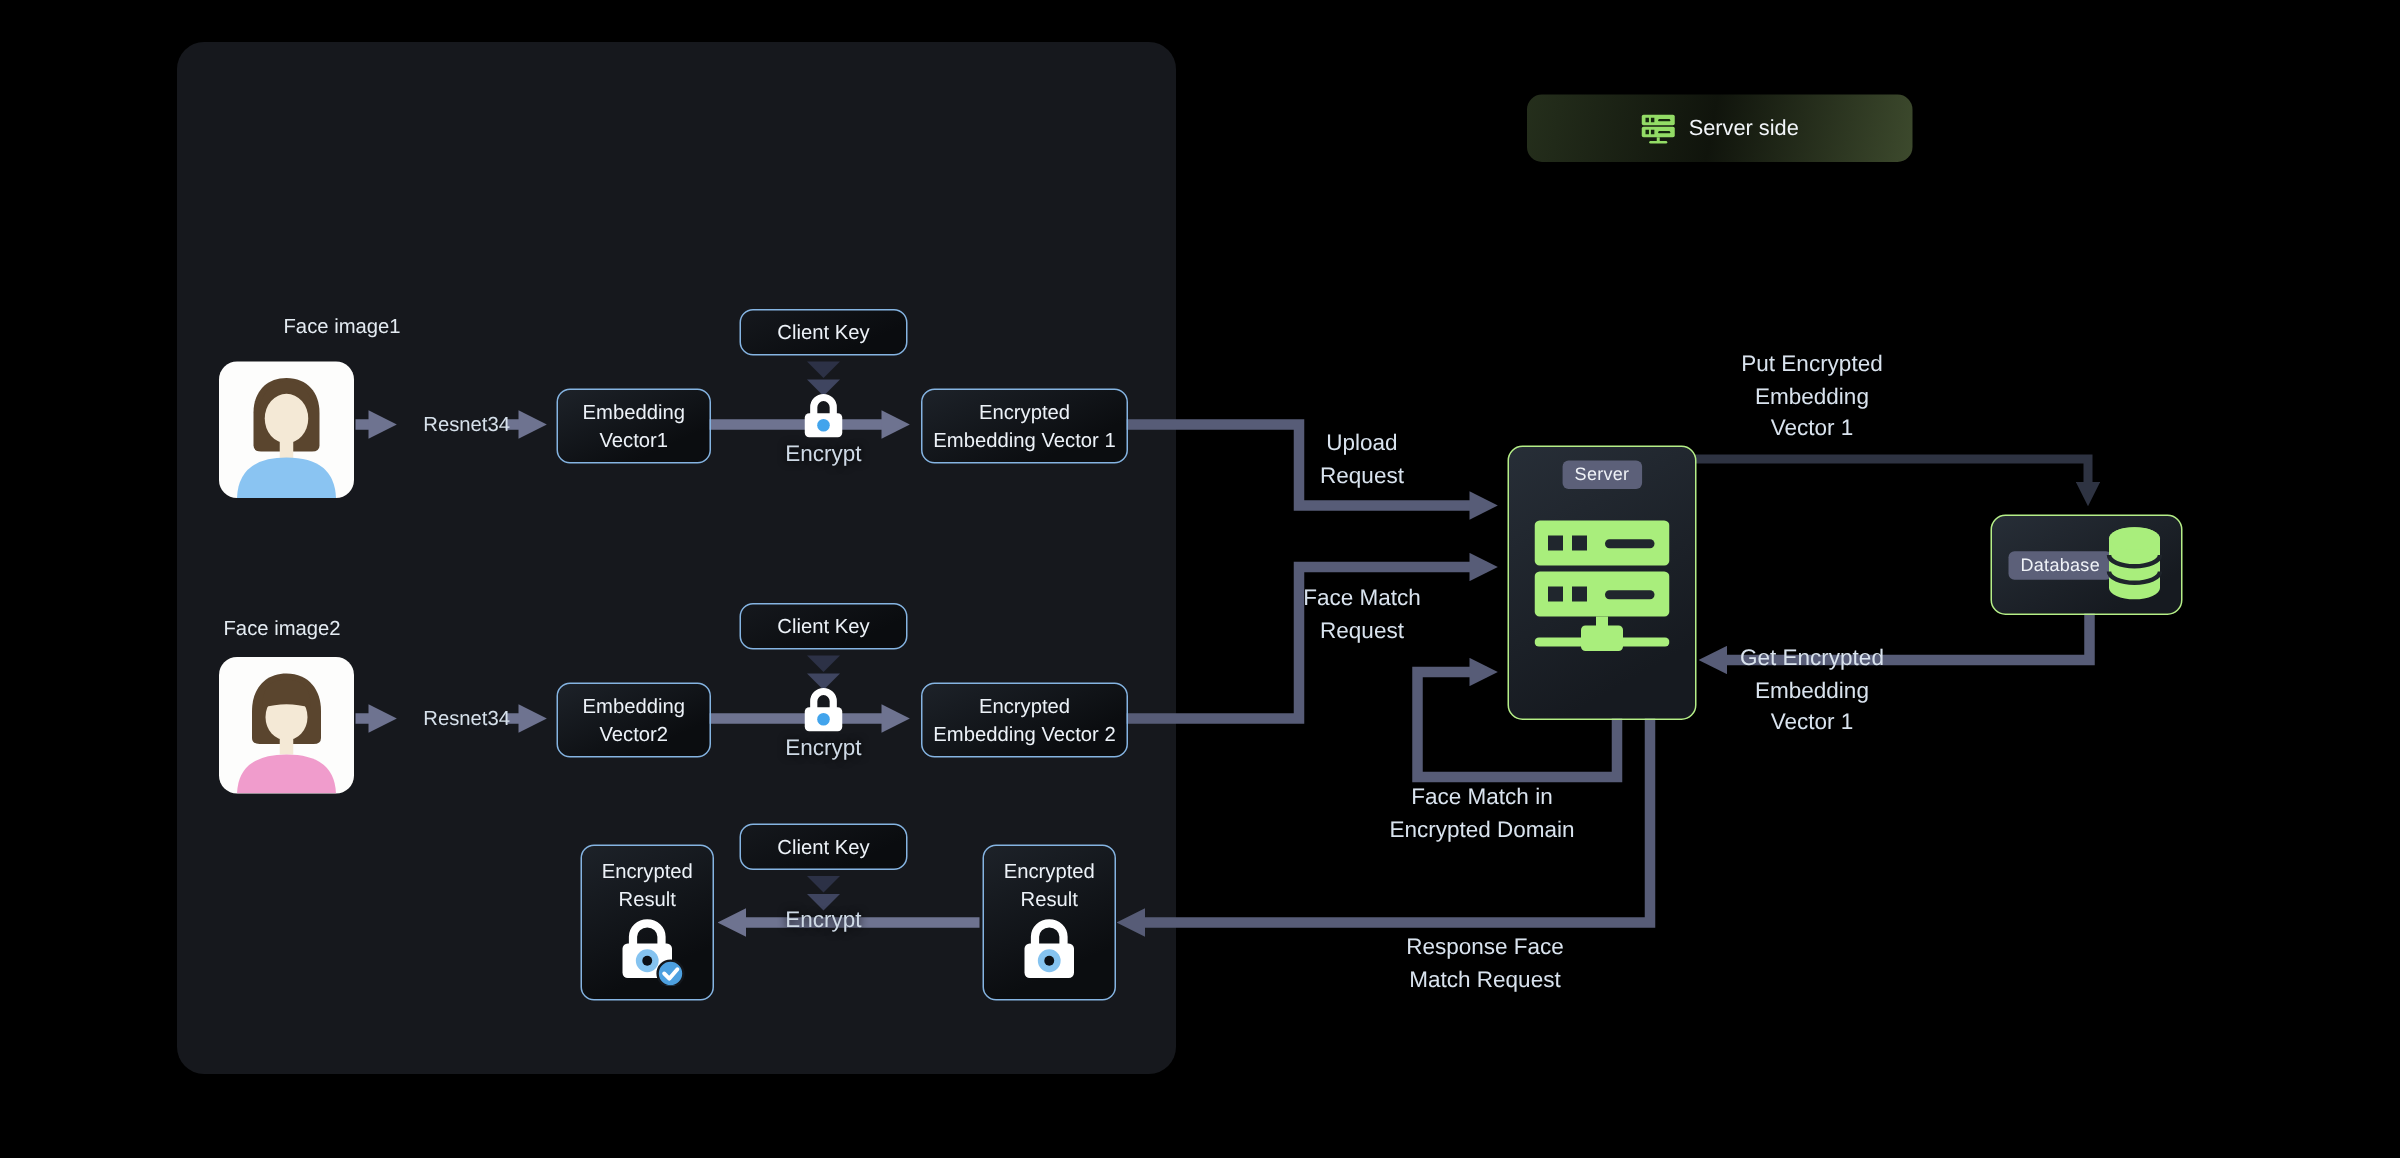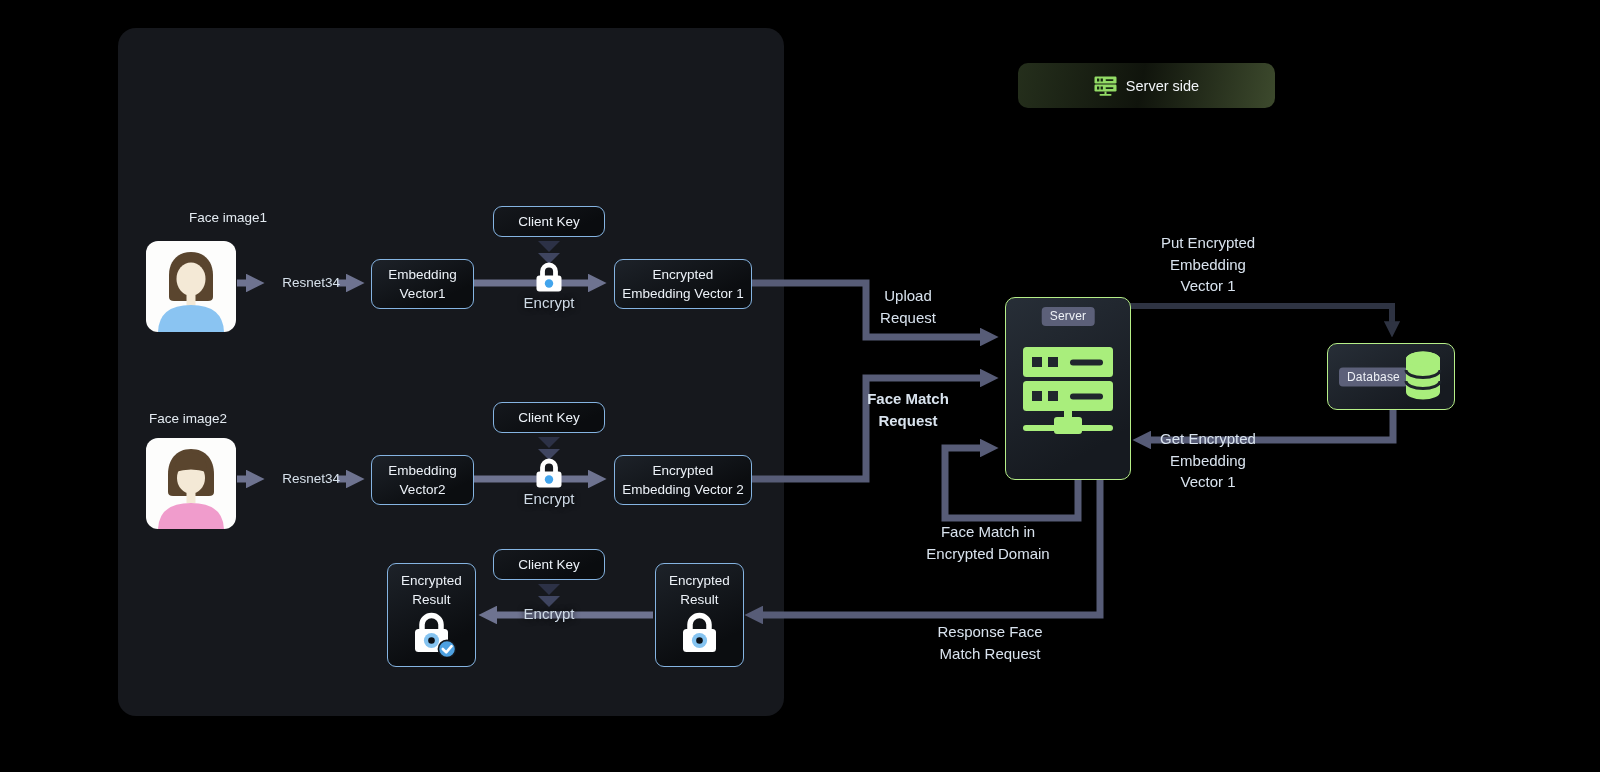--- a/index.html
+++ b/index.html
@@ -193,21 +193,21 @@
       <path d="M3 8 A17 7.5 0 0 1 37 8 V41 A17 7.5 0 0 1 3 41 Z" fill="#a9ee7c"></path>
       <path d="M3 19 A17 7.5 0 0 0 37 19" stroke="#1e242b" stroke-width="3" fill="none"></path>
       <path d="M3 30 A17 7.5 0 0 0 37 30" stroke="#1e242b" stroke-width="3" fill="none"></path>
       <ellipse cx="20" cy="8" rx="17" ry="7.5" fill="#a9ee7c"></ellipse>
       <path d="M3 8 A17 7.5 0 0 0 37 8" stroke="#1e242b" stroke-width="0" fill="none"></path>
     </svg>
   </div>
 
   <span class="flow-label" style="left:848px;top:285px;width:120px;">Upload
 Request</span>
-  <span class="flow-label" style="left:838px;top:388px;width:140px;font-weight:bold;">Face Match
+  <span class="flow-label" style="left:838px;top:388px;width:140px;">Face Match
 Request</span>
   <span class="flow-label" style="left:898px;top:521px;width:180px;">Face Match in
 Encrypted Domain</span>
   <span class="flow-label" style="left:900px;top:621px;width:180px;">Response Face
 Match Request</span>
   <span class="flow-label" style="left:1138px;top:232px;width:140px;">Put Encrypted
 Embedding
 Vector 1</span>
   <span class="flow-label" style="left:1138px;top:428px;width:140px;">Get Encrypted
 Embedding

